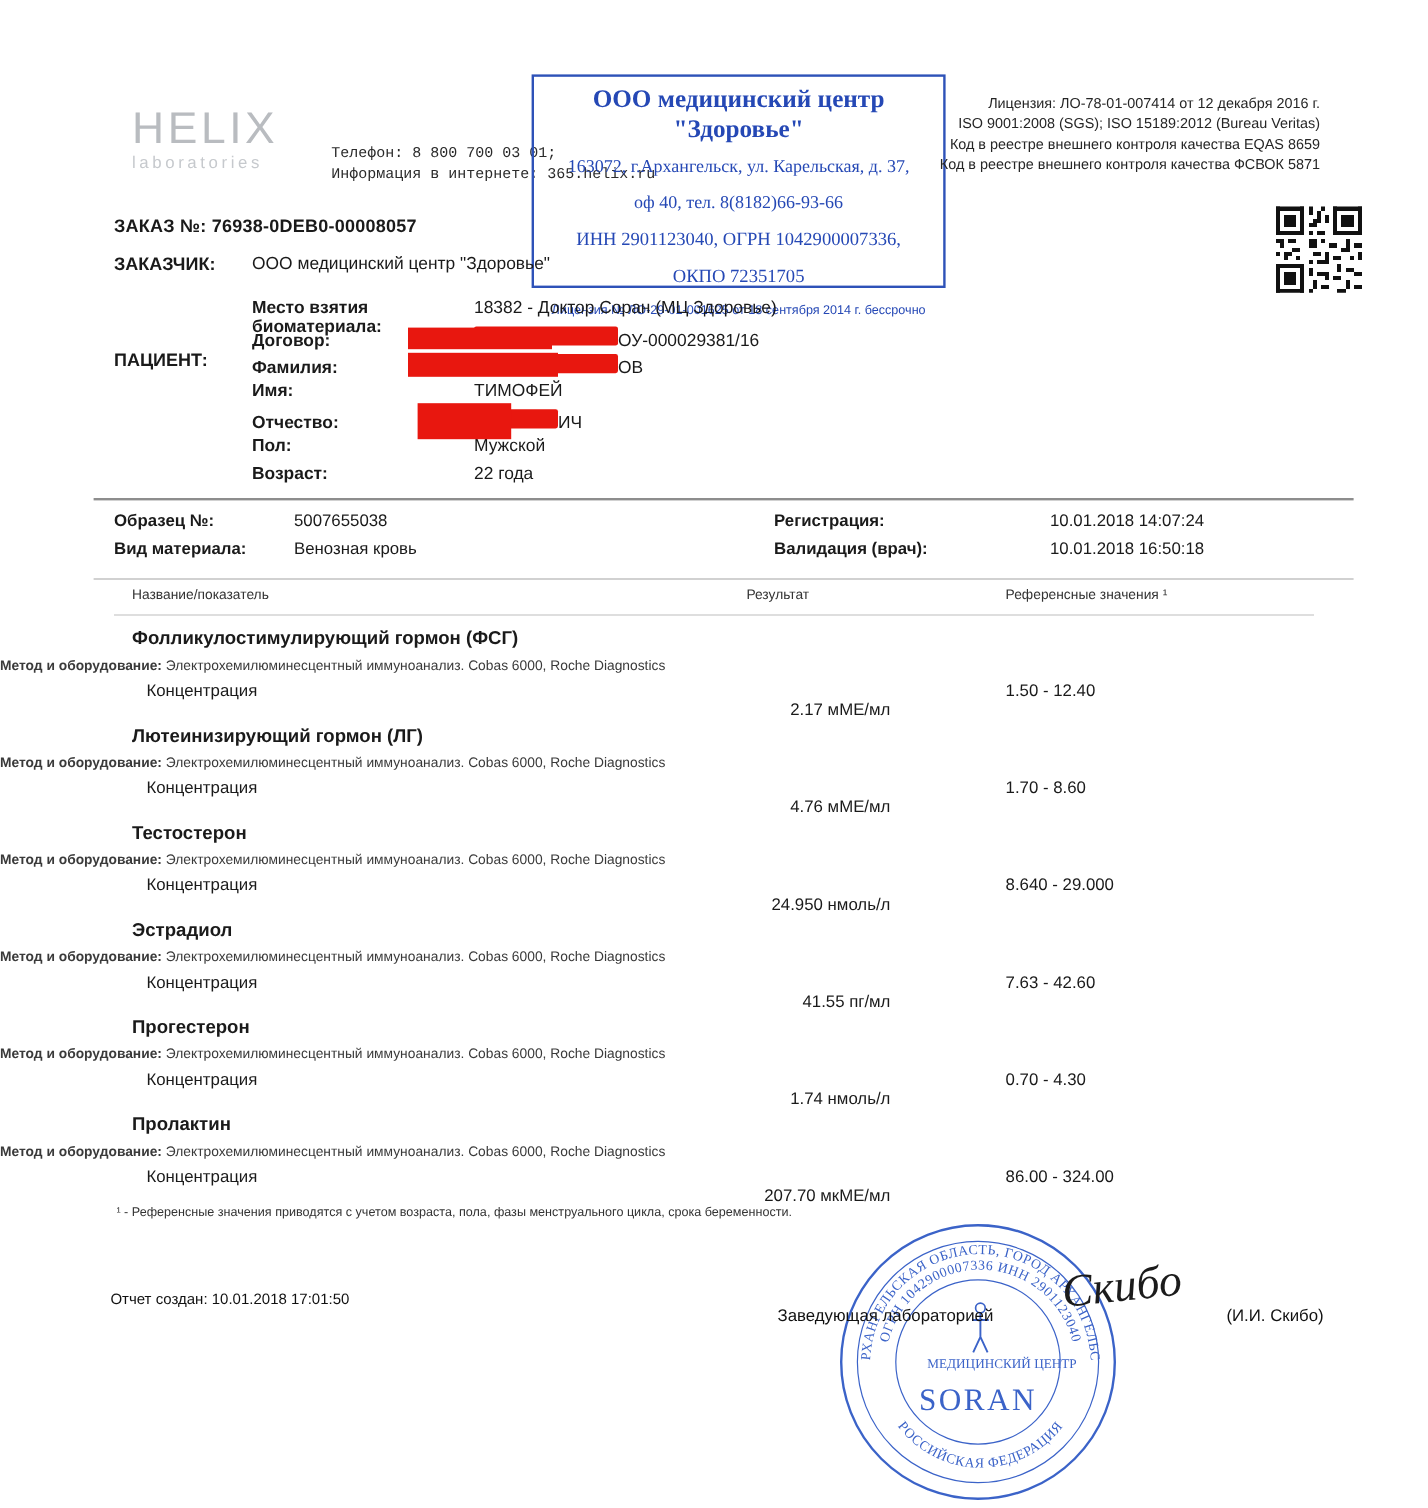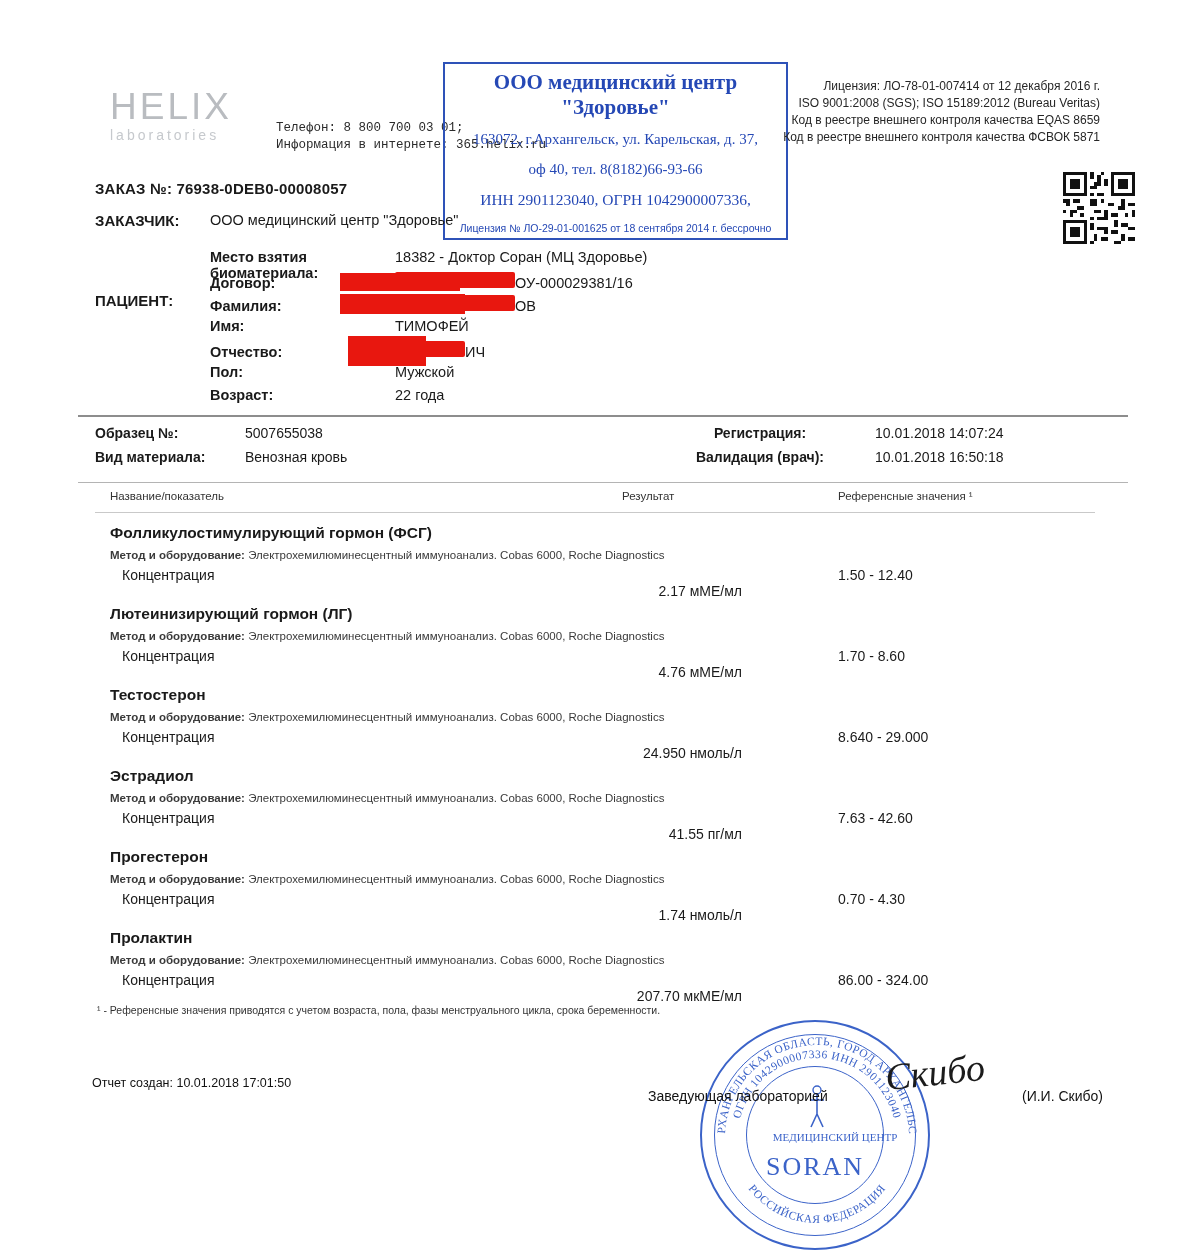--- a/index.html
+++ b/index.html
@@ -94,38 +94,38 @@
   
   .sample {
     position: absolute; left: 95px; top: 425px; font-size: 14px;
   }
   .s-row { display: flex; height: 24px; align-items: baseline; }
   .s-key { width: 150px; font-weight: bold; }
   .s-val { }
   .reg {
     position: absolute; left: 645px; top: 425px; font-size: 14px;
   }
-  .r-row { display: flex; height: 24px; align-items: baseline; text-align: center; }
+  .r-row { display: flex; height: 24px; align-items: baseline; }
   .r-key { width: 230px; font-weight: bold; }
   .r-val { }
 
   
   .col-head { position: absolute; top: 490px; font-size: 11.5px; color: #333; }
   .ch-name { left: 110px; }
   .ch-res  { left: 622px; }
   .ch-ref  { left: 838px; }
 
   .results { position: absolute; left: 0; top: 512px; width: 1190px; }
   .test-block { position: relative; margin-top: 0; }
   .test-title {
     font-size: 15.5px; font-weight: bold; color: #1a1a1a;
     padding-left: 110px; padding-top: 12px;
   }
   .method {
-    padding-left: 110px; padding-top: 7px; font-size: 11.5px; color: #3a3a3a;
+    padding-top: 7px; font-size: 11.5px; color: #3a3a3a;
   }
   .method b { font-weight: bold; }
   .conc-row { position: relative; height: 30px; margin-top: 2px; }
   .conc-label { position: absolute; left: 122px; top: 4px; font-size: 14px; }
   .conc-value { position: absolute; left: 492px; top: 20px; width: 250px; text-align: right; font-size: 14px; }
   .conc-ref   { position: absolute; left: 838px; top: 4px; font-size: 14px; }
 
   .footnote {
     position: absolute; left: 97px; top: 1004px;
     font-size: 10.5px; color: #333;
@@ -195,20 +195,21 @@
     <div>Телефон: 8 800 700 03 01;</div>
     <div>Информация в интернете: 365.helix.ru</div>
   </div>
 
   <div class="centerstamp">
     <div class="cs-title">ООО медицинский центр</div>
     <div class="cs-title">"Здоровье"</div>
     <div class="cs-addr">163072, г.Архангельск, ул. Карельская, д. 37,</div>
     <div class="cs-addr">оф 40, тел. 8(8182)66-93-66</div>
     <div class="cs-inn">ИНН 2901123040, ОГРН 1042900007336,</div>
+    <div class="cs-inn">ОКПО 72351705</div>
     <div class="cs-lic">Лицензия № ЛО-29-01-001625 от 18 сентября 2014 г. бессрочно</div>
   </div>
 
   <div class="licblock">
     <div>Лицензия: ЛО-78-01-007414 от 12 декабря 2016 г.</div>
     <div>ISO 9001:2008 (SGS); ISO 15189:2012 (Bureau Veritas)</div>
     <div>Код в реестре внешнего контроля качества EQAS 8659</div>
     <div>Код в реестре внешнего контроля качества ФСВОК 5871</div>
   </div>
 

